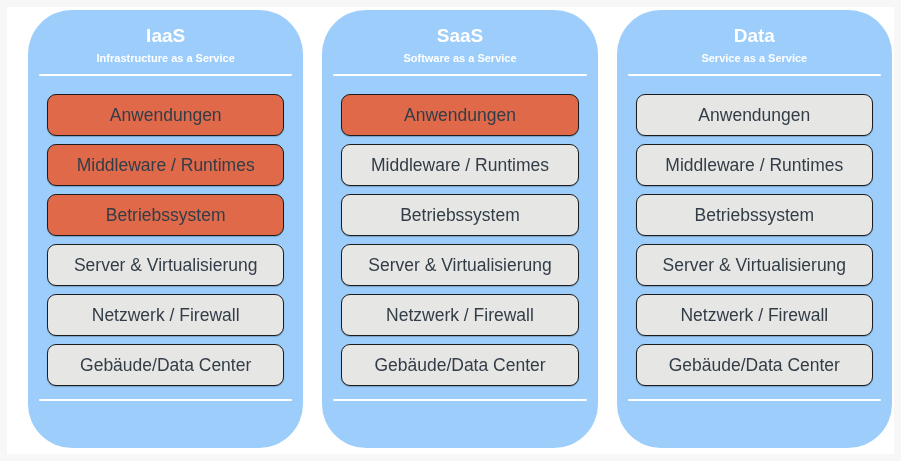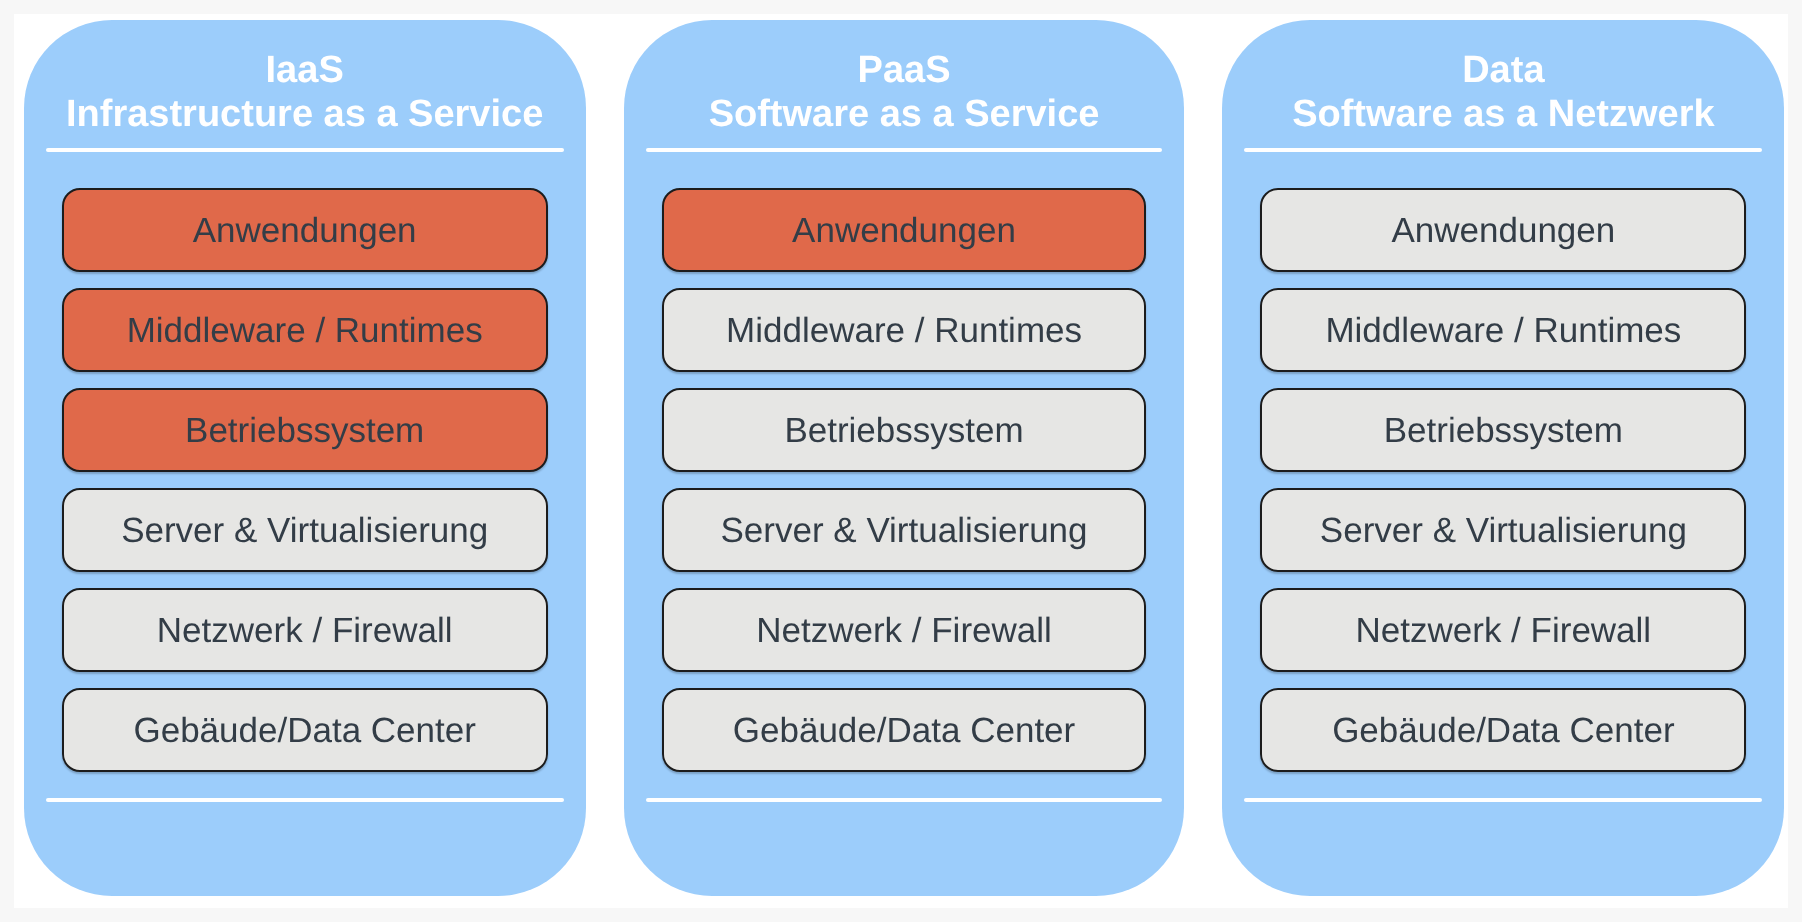--- a/index.html
+++ b/index.html
@@ -5,21 +5,21 @@
   * { box-sizing: border-box; }
   html, body { margin: 0; padding: 0; }
   body {
     width: 901px; height: 461px;
     background: #ffffff;
     font-family: "Liberation Sans", sans-serif;
     overflow: hidden;
   }
   .canvas {
     width: 901px; height: 461px;
-    padding: 10px 9px 13px 12px;
+    padding: 10px 9px 13px 28px;
     display: flex;
     gap: 19px;
     background: #ffffff;
     box-shadow: inset 0 0 0 7px rgba(190,190,190,0.12);
   }
   .col {
     flex: 1 1 0;
     background: var(--column-background, #9CCDFB);
     border-radius: 44px;
     padding: 14px 19px 0 19px;
@@ -32,21 +32,21 @@
     text-align: center;
     color: var(--header-text, #ffffff);
     font-size: 19px;
     font-weight: bold;
     line-height: 23px;
   }
   .col-subtitle {
     margin-top: 3px;
     text-align: center;
     color: var(--header-text, #ffffff);
-    font-size: 19px;
+    font-size: 11px;
     font-weight: bold;
     line-height: 16px;
   }
   .rule {
     height: 2px;
     flex: 0 0 2px;
     background: var(--divider, #ffffff);
     margin: 8px -8px 0 -8px;
     border-radius: 1px;
   }
@@ -89,37 +89,37 @@
       <div class="layer highlighted">Middleware / Runtimes</div>
       <div class="layer highlighted">Betriebssystem</div>
       <div class="layer">Server &amp; Virtualisierung</div>
       <div class="layer">Netzwerk / Firewall</div>
       <div class="layer">Gebäude/Data Center</div>
     </div>
     <div class="rule rule-bottom"></div>
   </section>
 
   <section class="col">
-    <h2 class="col-title">PaaS</h2>
+    <h2 class="col-title">SaaS</h2>
     <div class="col-subtitle">Software as a Service</div>
     <div class="rule"></div>
     <div class="layers">
       <div class="layer highlighted">Anwendungen</div>
       <div class="layer">Middleware / Runtimes</div>
       <div class="layer">Betriebssystem</div>
       <div class="layer">Server &amp; Virtualisierung</div>
       <div class="layer">Netzwerk / Firewall</div>
       <div class="layer">Gebäude/Data Center</div>
     </div>
     <div class="rule rule-bottom"></div>
   </section>
 
   <section class="col">
     <h2 class="col-title">Data</h2>
-    <div class="col-subtitle">Software as a Netzwerk</div>
+    <div class="col-subtitle">Service as a Service</div>
     <div class="rule"></div>
     <div class="layers">
       <div class="layer">Anwendungen</div>
       <div class="layer">Middleware / Runtimes</div>
       <div class="layer">Betriebssystem</div>
       <div class="layer">Server &amp; Virtualisierung</div>
       <div class="layer">Netzwerk / Firewall</div>
       <div class="layer">Gebäude/Data Center</div>
     </div>
     <div class="rule rule-bottom"></div>

